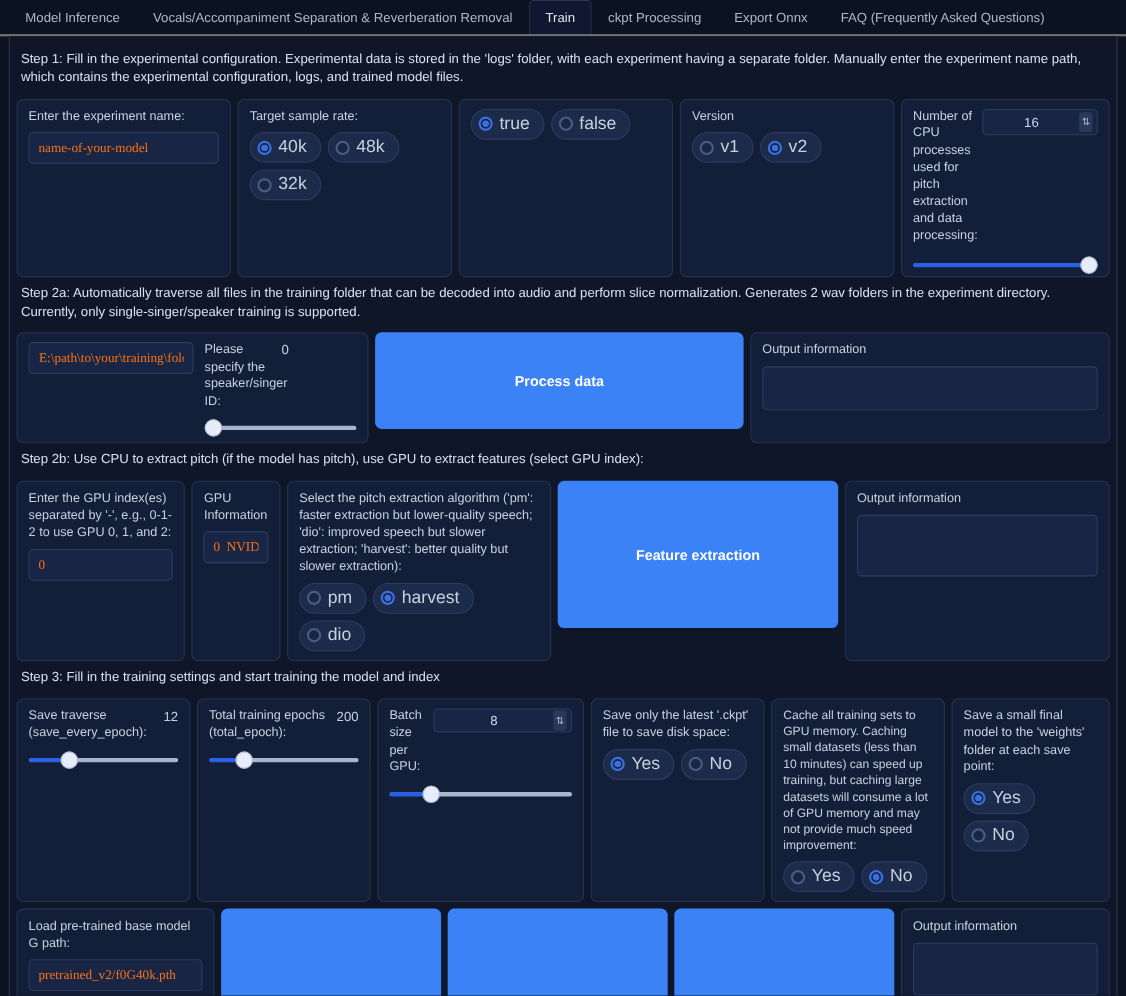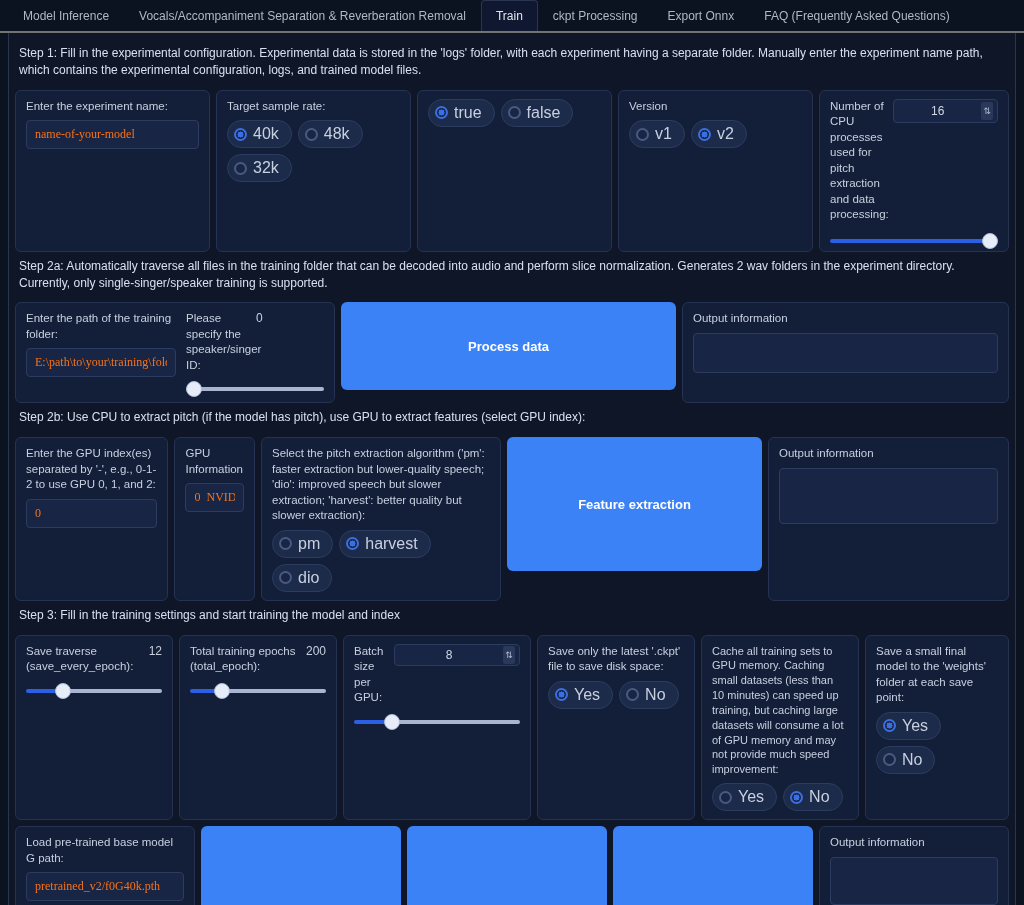--- a/index.html
+++ b/index.html
@@ -216,21 +216,20 @@
       <div class="blue-track">
           <span class="thumb"></span>
         </div>
     </div>
   </div>
 
   <div class="step-txt">Step 2a: Automatically traverse all files in the training folder that can be decoded into audio and perform slice normalization. Generates 2 wav folders in the experiment directory. Currently, only single-singer/speaker training is supported.</div>
   <div class="row">
     <div class="panel" style="width:320px;display:flex;gap:10px">
       <div style="width:150px">
-        <div class="label">Enter the path of the training folder:</div>
         <input class="inp" value="E:\path\to\your\training\folder" style="">
       </div>
       <div style="flex:1">
         <div class="val-right">
           <div class="label" style="width:70px">Please specify the speaker/singer ID:</div>
           <span style="font-size:12px">0</span>
         </div>
         <input type="range" class="slider" min="0" max="10" value="0" style="">
       </div>
     </div>

